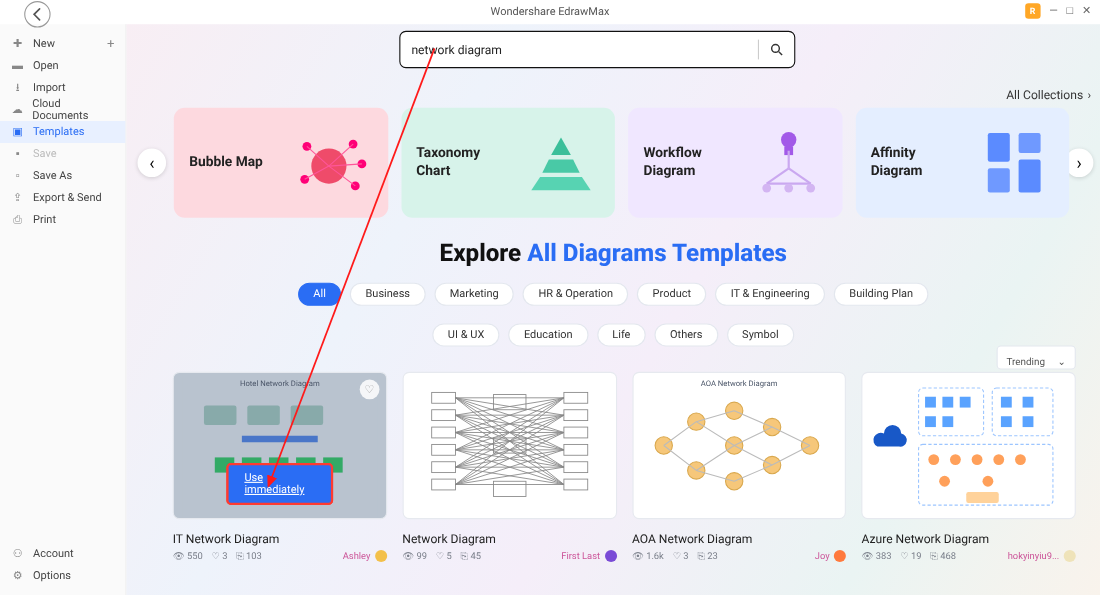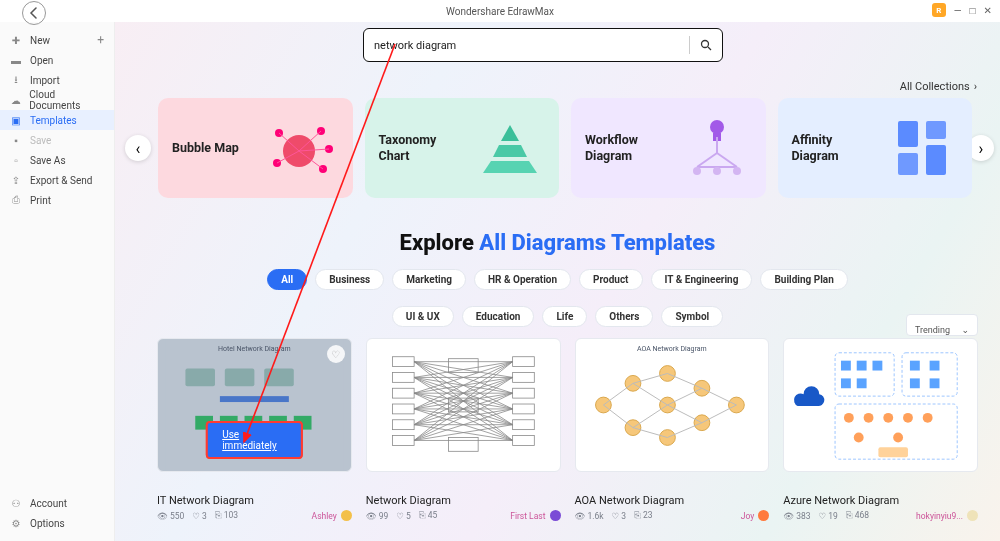--- a/index.html
+++ b/index.html
@@ -15,49 +15,49 @@
 .body{display:flex;flex:1;min-height:0;}
 .sidebar{width:115px;background:#fafafa;border-right:1px solid #eee;padding:8px 0;display:flex;flex-direction:column;}
 .side-item{display:flex;align-items:center;gap:8px;padding:4px 10px;font-size:10px;color:#444;cursor:pointer;height:20px;}
 .side-item .plus{margin-left:auto;color:#888;font-size:12px;}
 .side-item.active{background:#e8f0ff;color:#2a6df4;}
 .side-item.disabled{color:#bbb;cursor:default;}
 .side-ico{width:12px;height:12px;display:inline-flex;align-items:center;justify-content:center;color:#888;}
 .side-item.active .side-ico{color:#2a6df4;}
 .side-spacer{flex:1;}
 .content{flex:1;position:relative;overflow:hidden;background:linear-gradient(120deg,#f8eef4 0%,#eef3fb 30%,#f5eef9 55%,#eaf4f3 80%,#f9f3ec 100%);}
-.all-collections{position:absolute;right:23px;top:58px;font-size:11px;color:#333;display:flex;align-items:center;gap:4px;cursor:pointer;}
+.all-collections{position:absolute;right:8px;top:58px;font-size:11px;color:#333;display:flex;align-items:center;gap:4px;cursor:pointer;}
 .search{position:absolute;left:248px;top:6px;width:360px;height:34px;border:1.5px solid #111;border-radius:6px;background:#fff;display:flex;align-items:center;padding:0 10px;}
 .search input{flex:1;border:none;outline:none;font-size:11px;color:#222;background:transparent;}
 .search .divider{width:1px;height:18px;background:#ccc;margin:0 10px;}
 .search .go{color:#333;cursor:pointer;}
 .cat-row{position:absolute;left:43px;right:28px;top:76px;height:100px;display:flex;gap:12px;align-items:stretch;}
 .navbtn{width:26px;height:26px;border-radius:50%;background:#fff;box-shadow:0 1px 4px rgba(0,0,0,.15);display:flex;align-items:center;justify-content:center;cursor:pointer;position:absolute;top:113px;}
 .navbtn.l{left:10px;}.navbtn.r{right:6px;}
 .cat{flex:1;border-radius:10px;padding:14px 14px;display:flex;align-items:center;justify-content:space-between;cursor:pointer;}
 .cat .lbl{font-size:12.5px;font-weight:700;color:#222;line-height:1.3;max-width:70px;}
 .cat .pic{width:70px;height:70px;position:relative;}
 .cat1{background:#fdd9df;}
 .cat2{background:#d7f3ea;}
 .cat3{background:#e4eeff;}
 .cat4{background:#f0e7ff;}
-.explore{position:absolute;left:0;right:0;top:208px;text-align:center;}
+.explore{position:absolute;left:0;right:0;top:196px;text-align:center;}
 .explore h2{font-size:22px;font-weight:800;color:#111;}
 .explore h2 .blue{color:#2a6df4;}
 .chips{display:flex;flex-wrap:wrap;justify-content:center;gap:8px;margin-top:14px;padding:0 120px;}
-.chip{background:#fff;border:1px solid #e3e7ee;border-radius:14px;padding:4px 13px;font-size:10px;color:#333;cursor:pointer;font-weight:bold;}
+.chip{background:#fff;border:1px solid #e3e7ee;border-radius:14px;padding:4px 13px;font-size:10px;color:#333;cursor:pointer;}
 .chip.active{background:#2a6df4;color:#fff;border-color:#2a6df4;}
 .sort{position:absolute;right:22px;top:292px;width:72px;height:22px;background:#fff;border:1px solid #e3e7ee;border-radius:4px;font-size:9px;color:#555;display:flex;align-items:flex-end;justify-content:space-between;padding:0 8px;cursor:pointer;}
 .cards{position:absolute;left:42px;right:22px;top:316px;display:flex;gap:14px;}
 .card{flex:1;display:flex;flex-direction:column;}
 .thumb{height:134px;background:#fff;border:1px solid #e6e9ef;border-radius:6px;position:relative;overflow:hidden;}
 .card1 .thumb{background:#b9c3cf;}
 .use-btn{position:absolute;left:50%;bottom:12px;transform:translateX(-50%);background:#2a6df4;color:#fff;font-size:10px;padding:6px 14px;border-radius:4px;cursor:pointer;border:2px solid #ff3b30;outline:1px solid #ff3b30;outline-offset:-1px;text-decoration:underline;}
 .fav{position:absolute;right:6px;top:6px;width:18px;height:18px;border-radius:50%;background:rgba(255,255,255,.85);display:flex;align-items:center;justify-content:center;color:#aaa;font-size:10px;}
-.ctitle{font-size:11px;color:#222;margin-top:22px;}
+.ctitle{font-size:11px;color:#222;margin-top:12px;}
 .meta{display:flex;align-items:center;gap:8px;font-size:8.5px;color:#7a7f8a;margin-top:3px;}
 .meta .author{margin-left:auto;display:flex;align-items:center;gap:4px;color:#bfa;}
 .meta .author span{color:#c59;}
 .badge{width:11px;height:11px;border-radius:50%;}
 .arrow{position:absolute;pointer-events:none;}
 
 svg{display:block;}
 .thumb-inner-title{position:absolute;top:6px;left:0;right:0;text-align:center;font-size:7px;color:#4a5568;}
 </style>
 </head>

